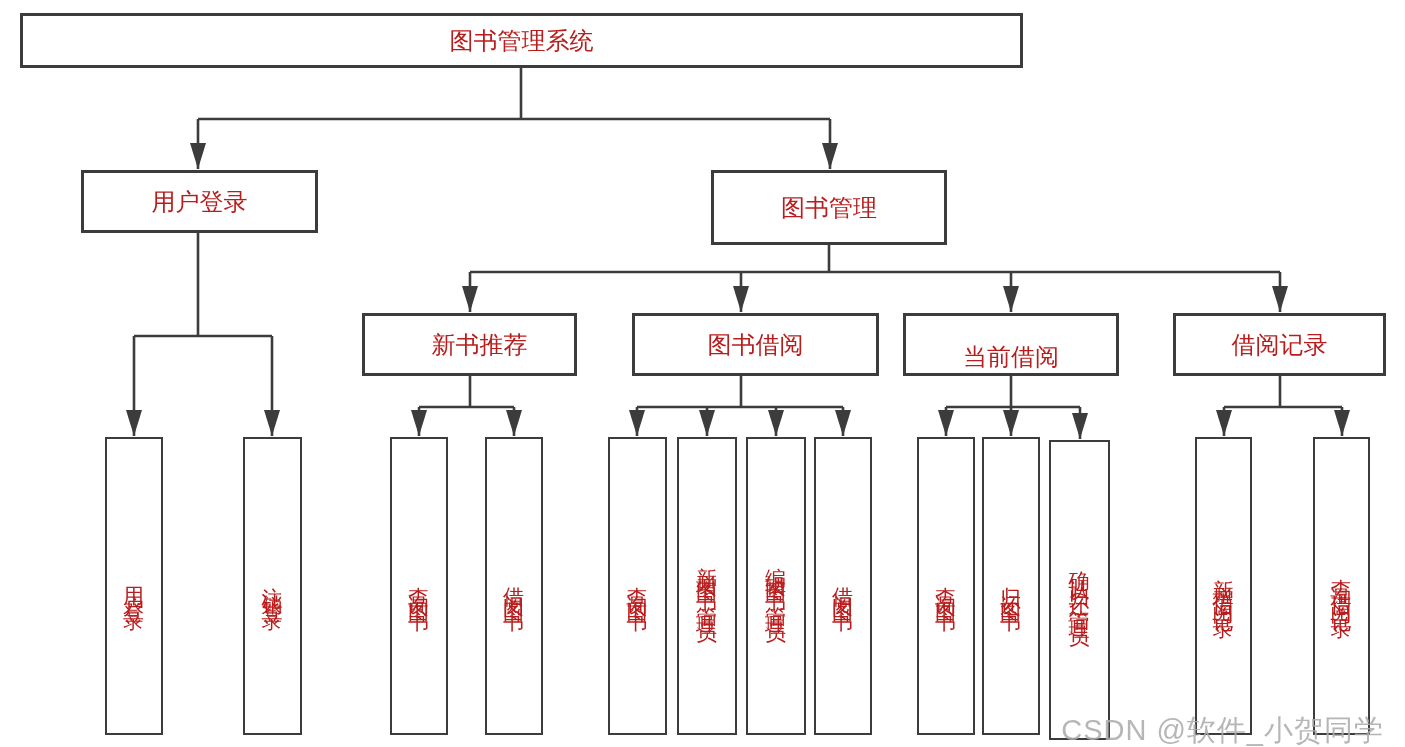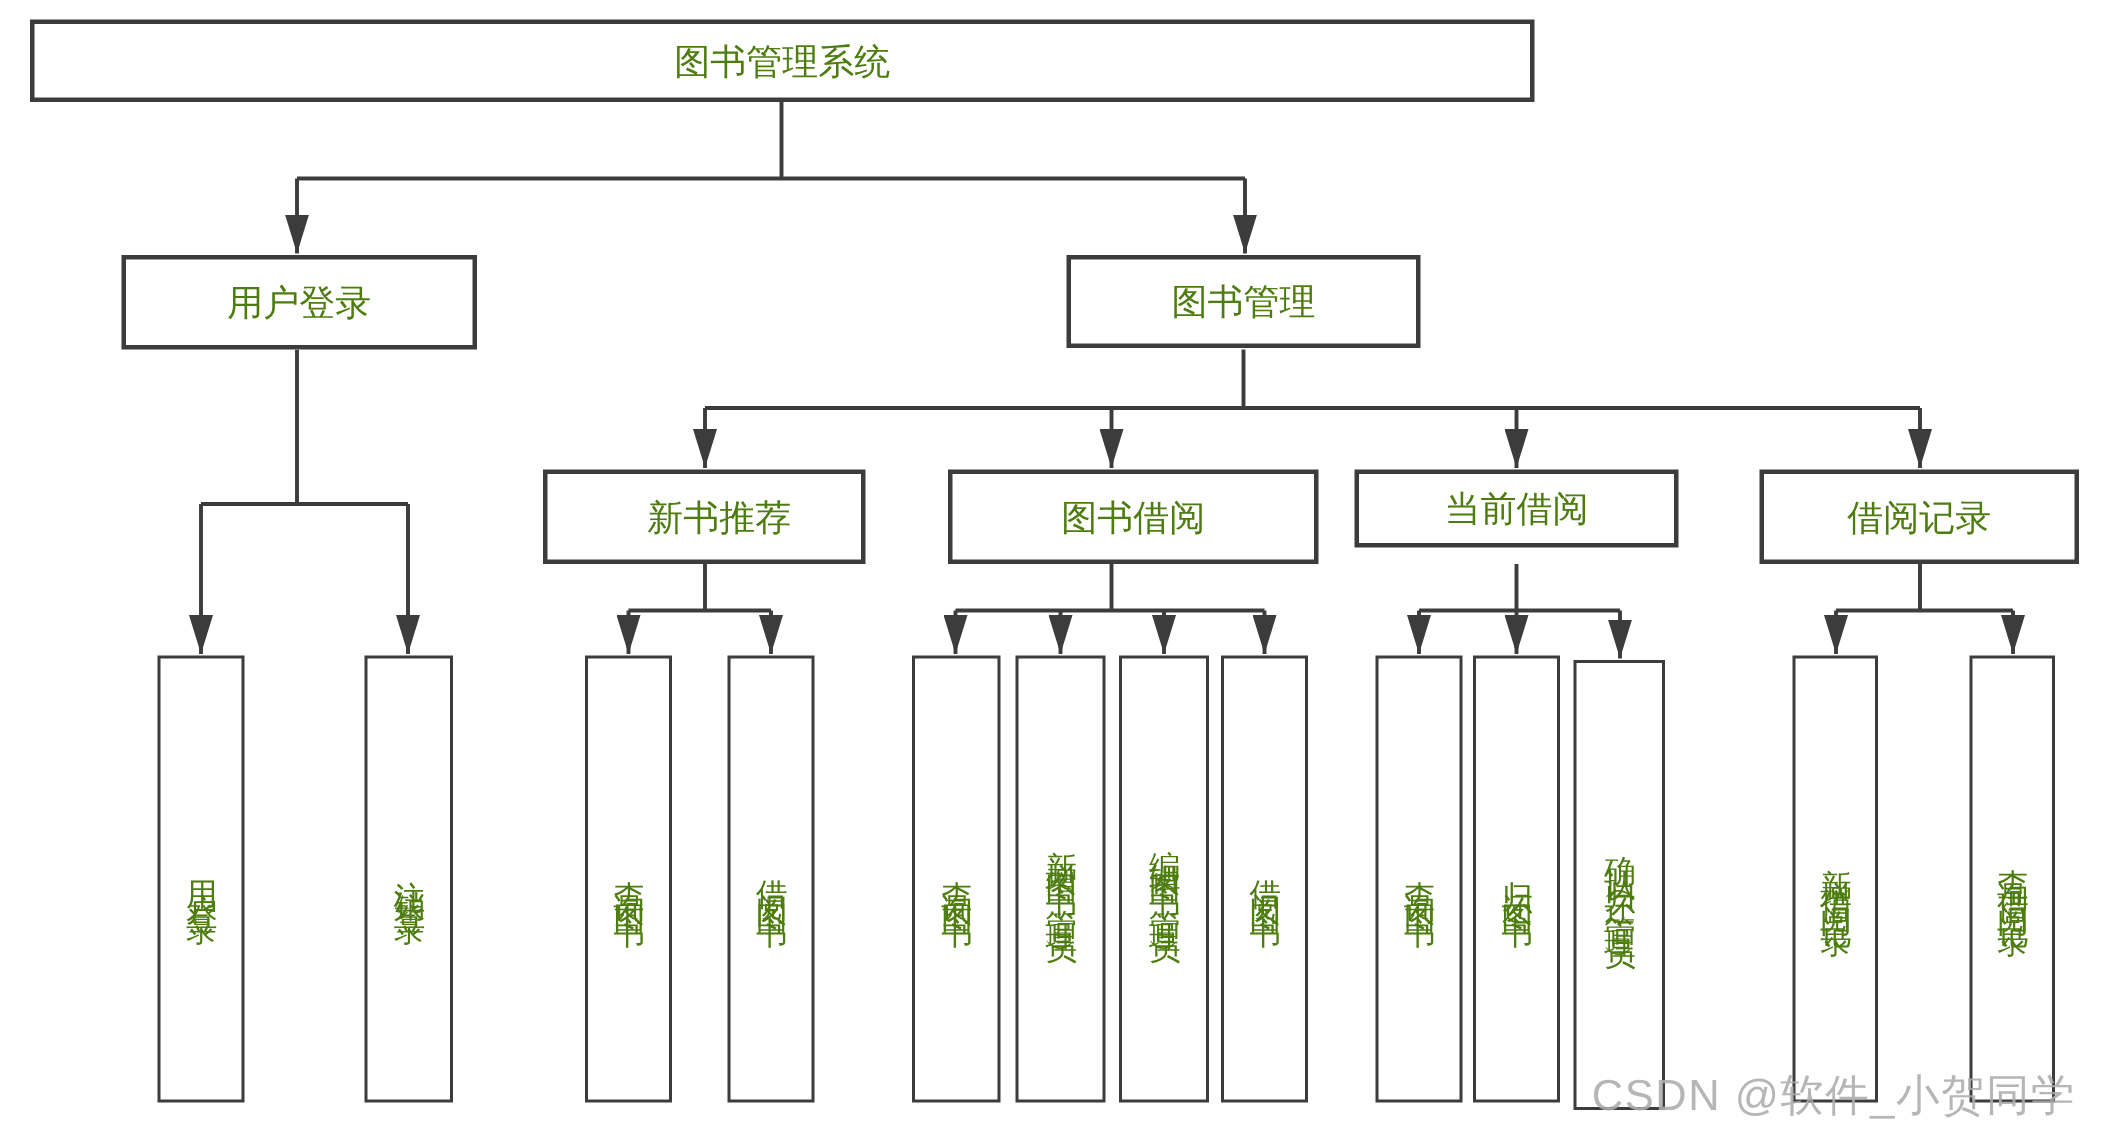--- a/index.html
+++ b/index.html
@@ -29,21 +29,21 @@
     fill: none;
   }
   .box {
     position: absolute;
     box-sizing: border-box;
     background: #ffffff;
     border: 3px solid #3c3c3c;
     display: flex;
     align-items: center;
     justify-content: center;
-    color: #4d7c0f;
+    color: #b91c1c;
     font-size: 24px;
     text-align: center;
     white-space: nowrap;
   }
   .leaf {
     border-width: 2.5px;
     font-size: 21px;
   }
   .leaf .vtext {
     writing-mode: vertical-rl;
@@ -108,31 +108,31 @@
     <path class="wire" d="M1342,407 V436" marker-end="url(#ah)"></path>
   </svg>
 
   <div class="box" style="left:20px; top:13px; width:1003px; height:55px;">
     <span>图书管理系统</span>
   </div>
 
   <div class="box" style="left:81px; top:170px; width:237px; height:63px;">
     <span>用户登录</span>
   </div>
-  <div class="box" style="left:711px; top:170px; width:236px; height:62px;">
+  <div class="box" style="left:711px; top:170px; width:236px; height:75px;">
     <span>图书管理</span>
   </div>
 
   <div class="box" style="left:362px; top:313px; width:215px; height:63px;padding-left:20px;">
     <span>新书推荐</span>
   </div>
   <div class="box" style="left:632px; top:313px; width:247px; height:63px;">
     <span>图书借阅</span>
   </div>
-  <div class="box" style="left:903px; top:313px; width:216px; height:52px;">
+  <div class="box" style="left:903px; top:313px; width:216px; height:63px;align-items:flex-end;">
     <span>当前借阅</span>
   </div>
   <div class="box" style="left:1173px; top:313px; width:213px; height:63px;">
     <span>借阅记录</span>
   </div>
 
   <div class="box leaf" style="left:105px; top:437px; width:58px; height:298px;">
     <span class="vtext">用户登录</span>
   </div>
   <div class="box leaf" style="left:243px; top:437px; width:59px; height:298px;">

